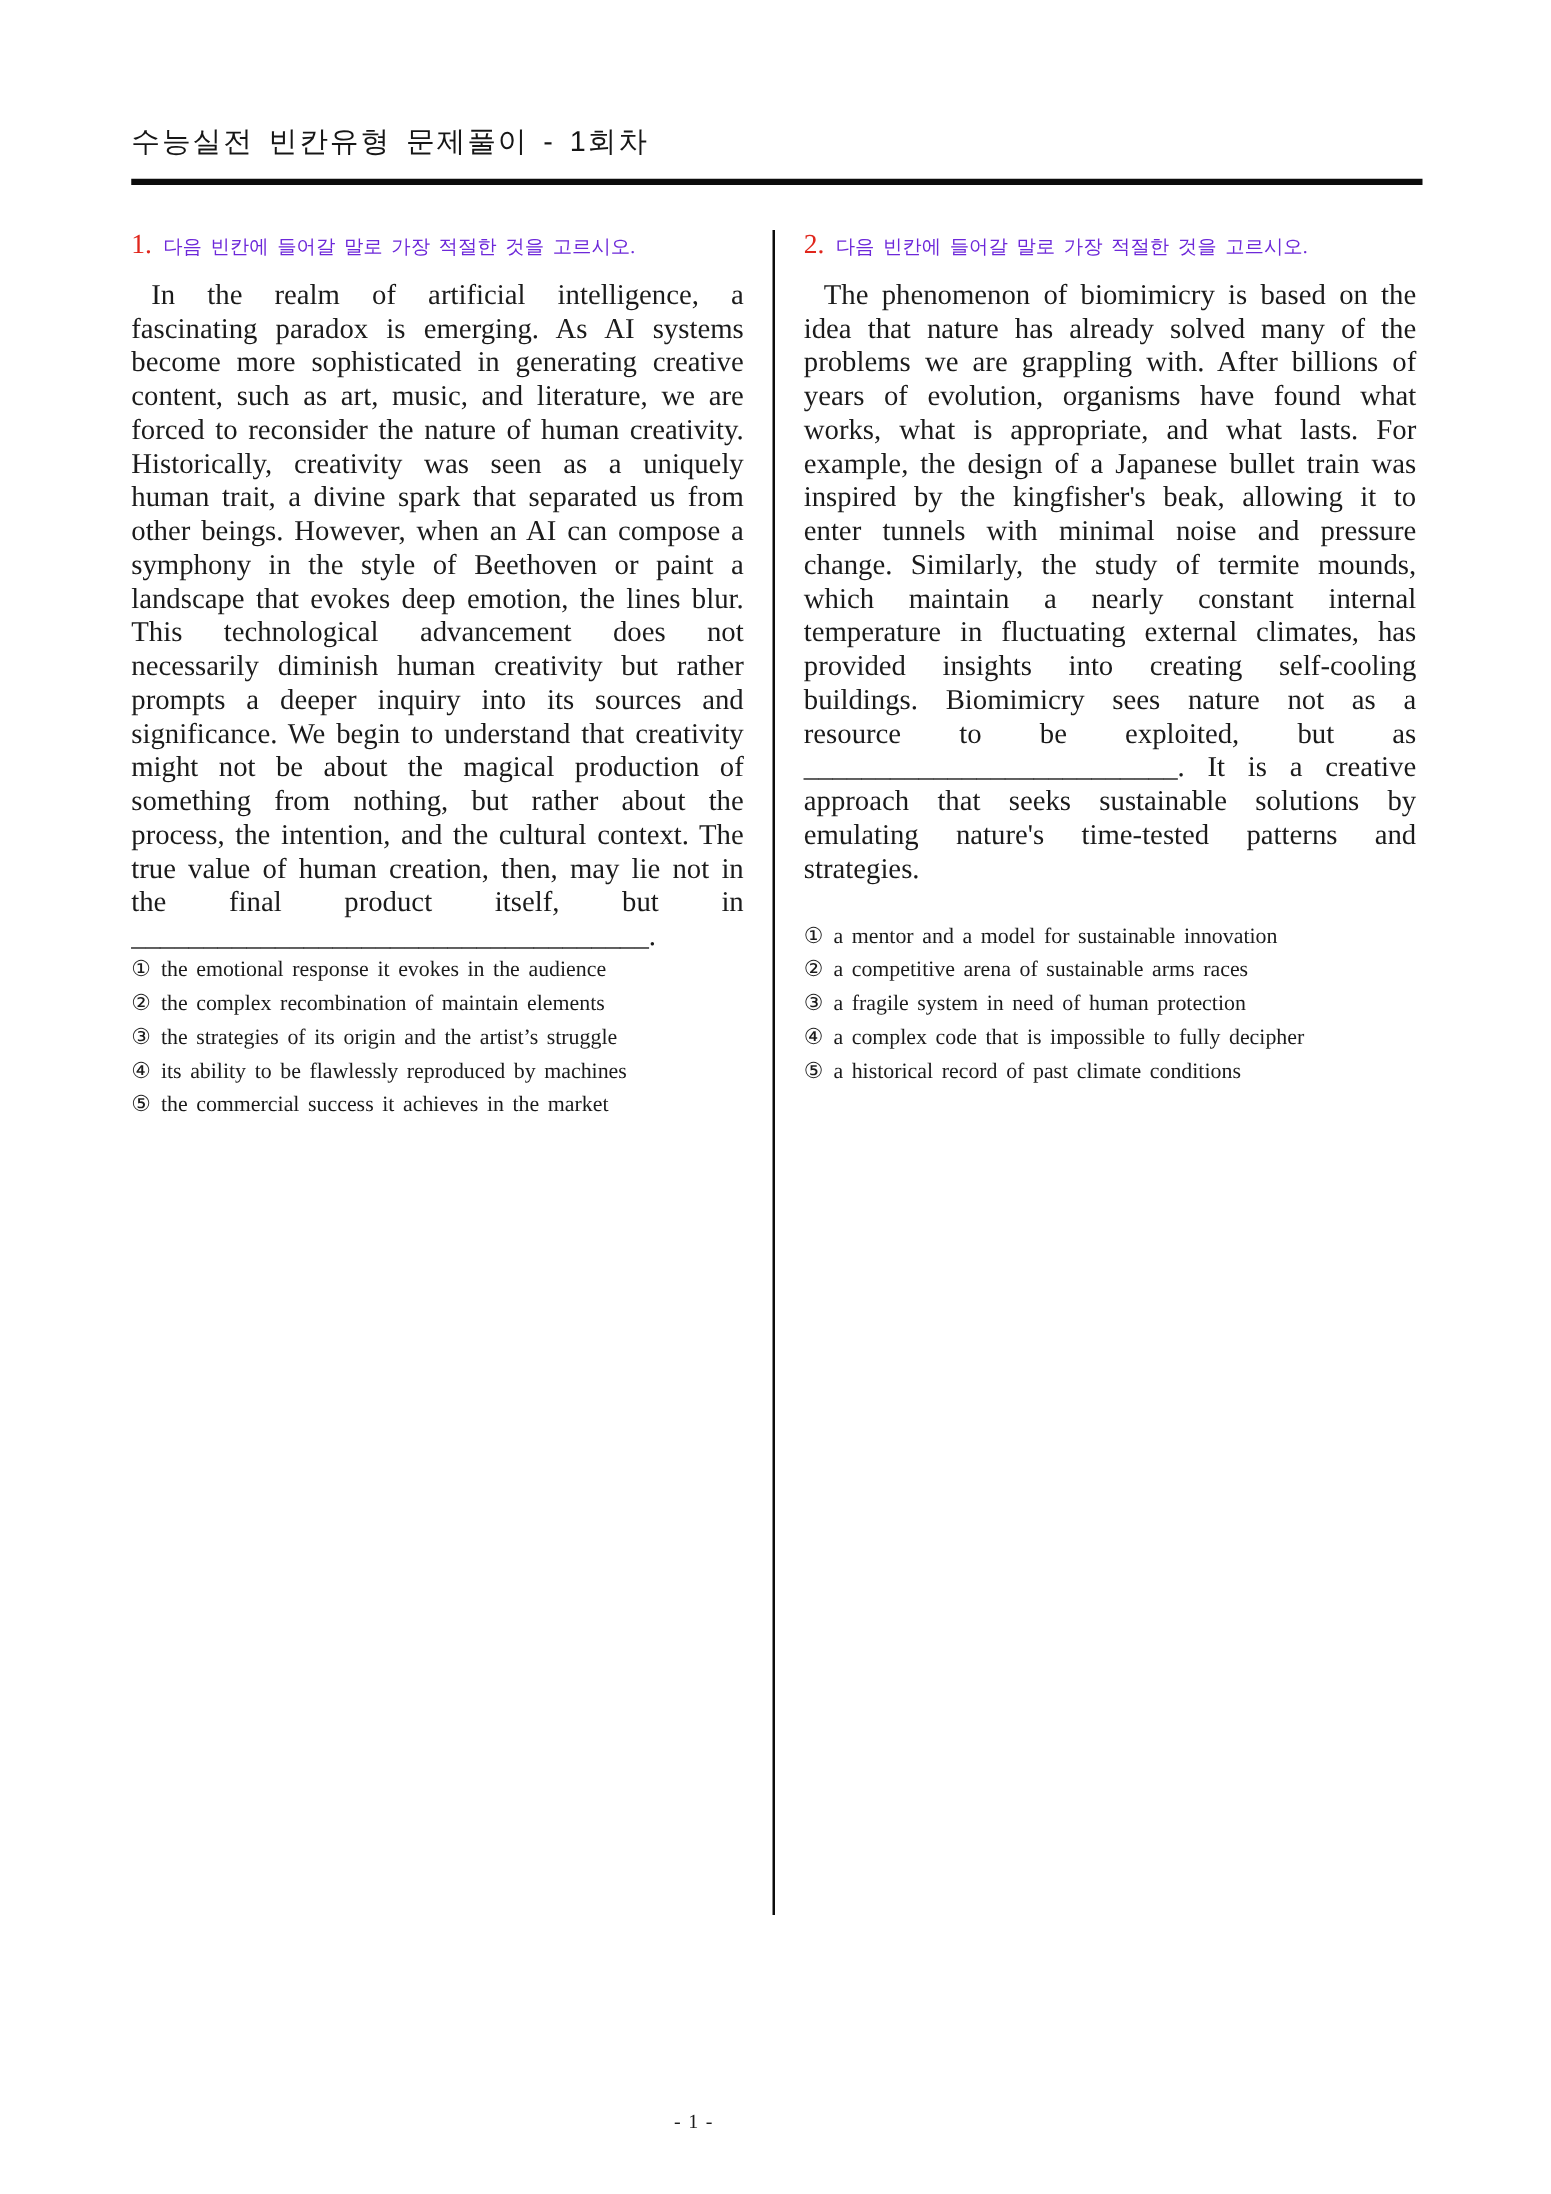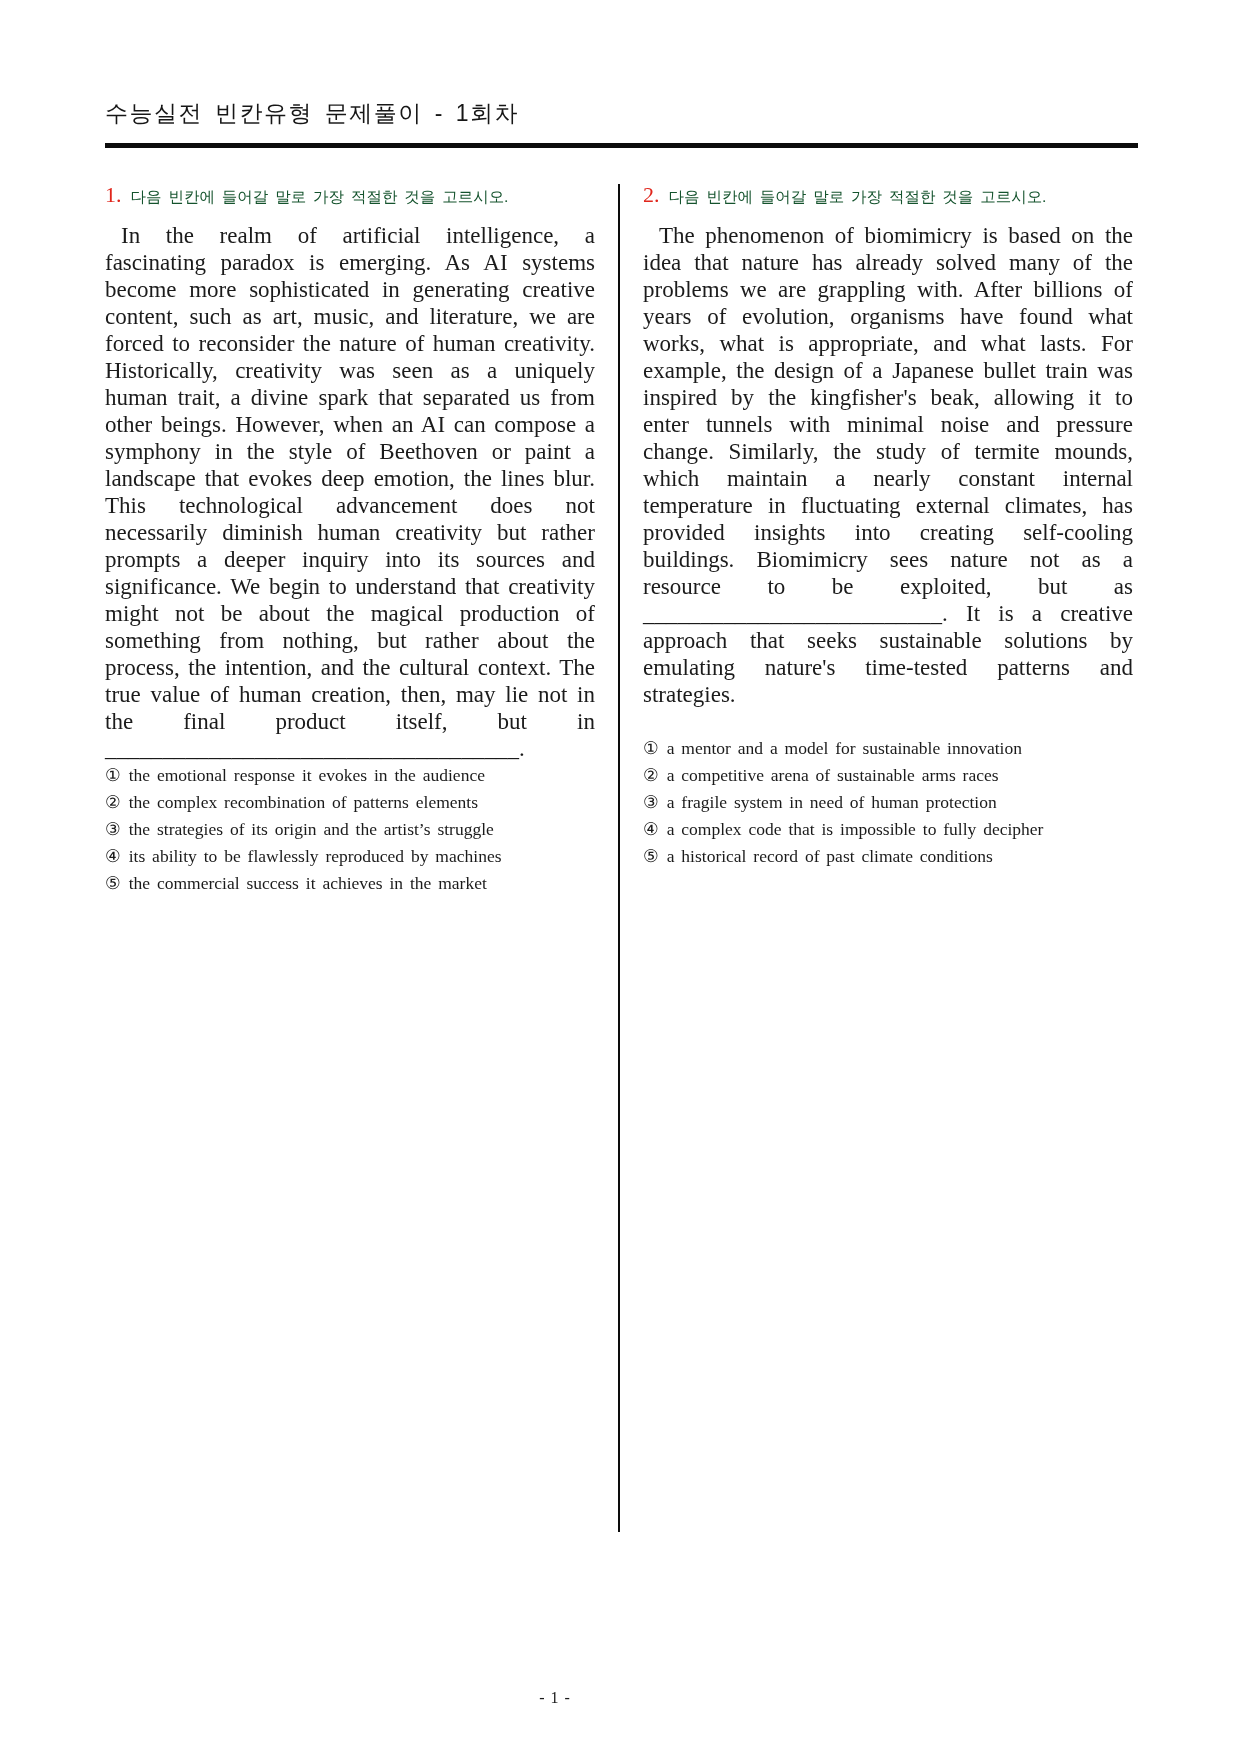--- a/index.html
+++ b/index.html
@@ -54,21 +54,21 @@
     margin-bottom: 14px;
   }
   .q-num {
     color: var(--accent, #e0261c);
     font-size: 22px;
     line-height: 1;
   }
   .q-prompt {
     font-size: 15.5px;
     word-spacing: 3px;
-    color: #14532d;
+    color: #6d28d9;
   }
 
   .passage {
     margin: 0;
     font-size: 23px;
     line-height: 27px;
     text-align: justify;
     text-justify: inter-word;
     word-spacing: 2.5px;
     text-indent: 16px;
@@ -115,21 +115,21 @@
         <span class="q-prompt">다음 빈칸에 들어갈 말로 가장 적절한 것을 고르시오.</span>
       </div>
       <p class="passage">In the realm of artificial intelligence, a fascinating paradox is emerging. As AI systems become more sophisticated in generating creative content, such as art, music, and literature, we are forced to reconsider the nature of human creativity. Historically, creativity was seen as a uniquely human trait, a divine spark that separated us from other beings. However, when an AI can compose a symphony in the style of Beethoven or paint a landscape that evokes deep emotion, the lines blur. This technological advancement does not necessarily diminish human creativity but rather prompts a deeper inquiry into its sources and significance. We begin to understand that creativity might not be about the magical production of something from nothing, but rather about the process, the intention, and the cultural context. The true value of human creation, then, may lie not in the final product itself, but in ____________________________________.</p>
       <ul class="options">
         <li class="option">
           <span class="marker">①</span>
           <span class="option-text">the emotional response it evokes in the audience</span>
         </li>
         <li class="option">
           <span class="marker">②</span>
-          <span class="option-text">the complex recombination of patterns elements</span>
+          <span class="option-text">the complex recombination of maintain elements</span>
         </li>
         <li class="option">
           <span class="marker">③</span>
           <span class="option-text">the strategies of its origin and the artist’s struggle</span>
         </li>
         <li class="option">
           <span class="marker">④</span>
           <span class="option-text">its ability to be flawlessly reproduced by machines</span>
         </li>
         <li class="option">

